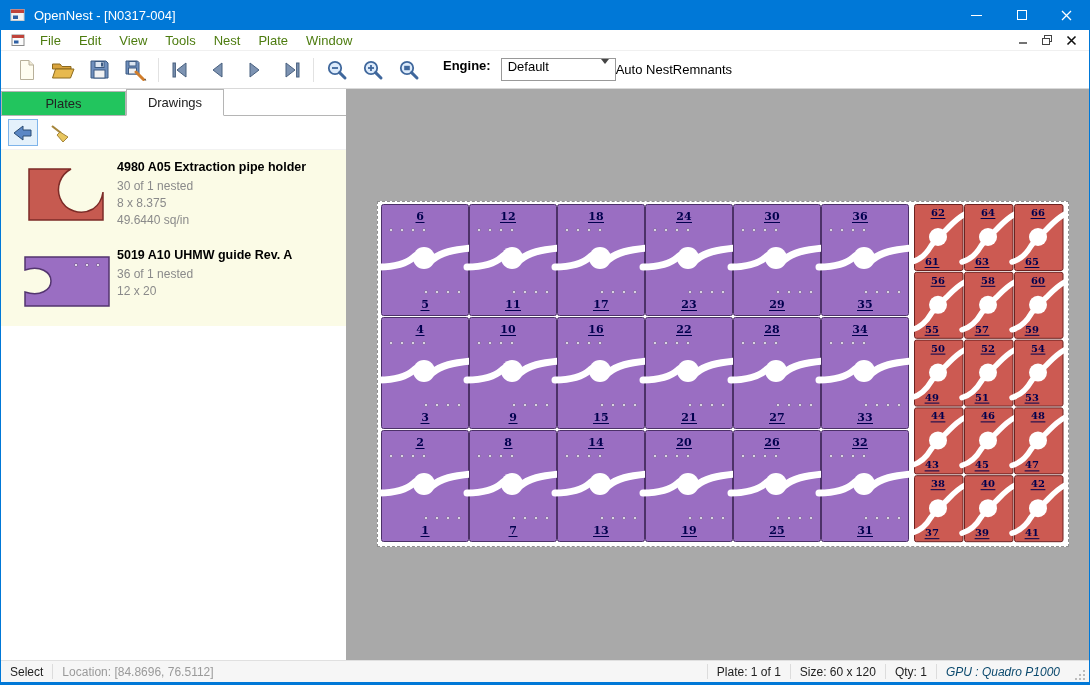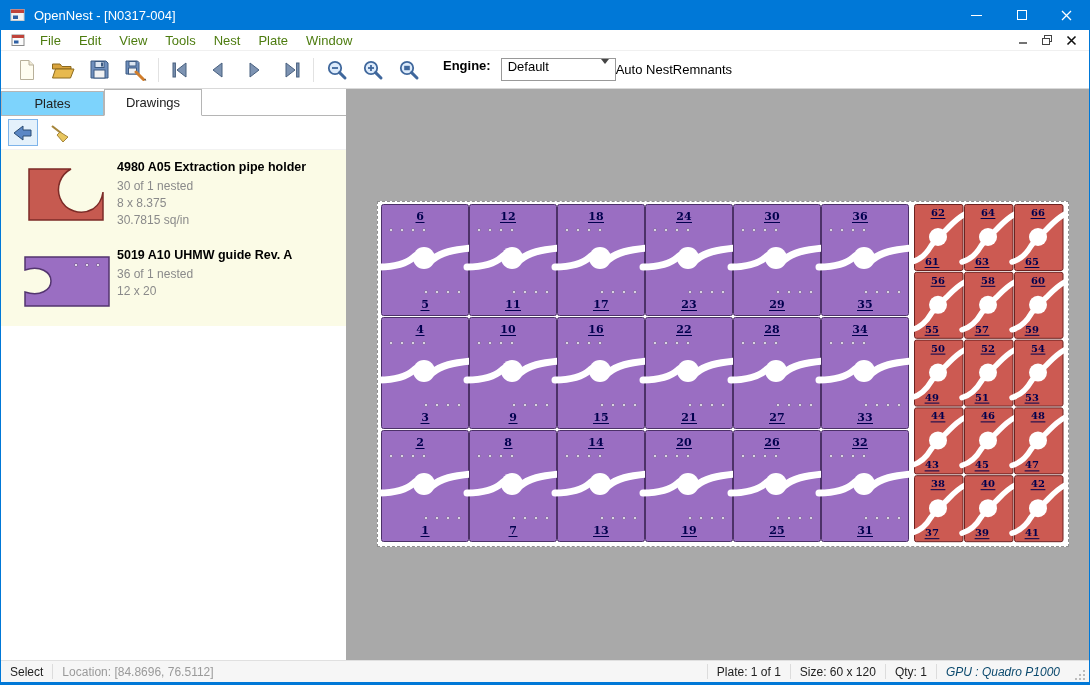--- a/index.html
+++ b/index.html
@@ -29,21 +29,21 @@
   .tsep{width:1px;height:24px;background:#e2e2e2;margin:0 5px}
   .engine-label{font-weight:bold;font-size:13px;margin:0 10px 8px 16px}
   .combo{width:115px;height:23px;border:1px solid #999;display:flex;justify-content:space-between;font-size:13px;padding-left:6px;background:#fff}
   .combo-arrow{width:0;height:0;border-left:4px solid transparent;border-right:4px solid transparent;border-top:5px solid #444;margin-right:6px}
   .text-btn{font-size:13px;cursor:default}
 
   
   .main{flex:1;display:flex;min-height:0}
   .left-panel{width:345px;flex:0 0 345px;display:flex;flex-direction:column;background:#fff}
   .tabstrip{display:flex;align-items:flex-end;height:27px;border-bottom:1px solid #b5b5b5;background:#fff}
-  .tab{height:24px;width:103px;display:flex;align-items:center;justify-content:center;font-size:13px;background:#7dd3fc;border:1px solid #b5b5b5;border-bottom:none;color:#222}
+  .tab{height:24px;width:125px;display:flex;align-items:center;justify-content:center;font-size:13px;background:#22c55e;border:1px solid #b5b5b5;border-bottom:none;color:#222}
   .tab.active{height:27px;width:98px;background:#fff;margin-bottom:-1px;border-bottom:1px solid #fff}
   .panel-toolbar{height:34px;display:flex;align-items:center;border-bottom:1px solid #f2f2f2}
   .pbtn{width:30px;height:27px;border:1px solid transparent;background:transparent;display:flex;align-items:center;justify-content:center;margin-left:7px}
   .pbtn.selected{border:1px solid #7eb4ea;background:#e4f1fb}
   .drawing-list{flex:1;overflow:hidden}
   .list-item{display:flex;background:#fbfbe6;padding:6px 16px;height:88px}
   .thumb{width:100px;flex:0 0 100px;display:flex;align-items:center;justify-content:center}
   .item-text{flex:1;padding-top:4px}
   .item-title{font-size:12.5px;font-weight:bold;color:#000;margin-bottom:4px}
   .item-sub{font-size:12px;color:#8a8a8a;line-height:17px}
@@ -228,21 +228,21 @@
         <div class="list-item">
           <div class="thumb">
             <svg width="84" height="62" viewBox="0 0 84 62">
               <path d="M4,6 L46,6 C35,12 31,24 35,35 C40,48 56,53 68,46 C74,42 77,36 78,29 L78,57 L4,57 Z" fill="#c65a50" stroke="#7c2b27" stroke-width="1.5"></path>
             </svg>
           </div>
           <div class="item-text">
             <div class="item-title">4980 A05 Extraction pipe holder</div>
             <div class="item-sub">30 of 1 nested</div>
             <div class="item-sub">8 x 8.375</div>
-            <div class="item-sub">30.7815 sq/in</div>
+            <div class="item-sub">49.6440 sq/in</div>
           </div>
         </div>
         <div class="list-item">
           <div class="thumb">
             <svg width="92" height="58" viewBox="0 0 92 58">
               <path d="M4,4 L88,4 L88,53 L4,53 L4,39 C19,44 30,37 30,28 C30,19 19,12 4,17 Z" fill="#9a6ec2" stroke="#53356f" stroke-width="1.5"></path>
               <circle cx="55" cy="12" r="1.6" fill="#ece2f5" stroke="#53356f" stroke-width="0.5"></circle>
               <circle cx="66" cy="12" r="1.6" fill="#ece2f5" stroke="#53356f" stroke-width="0.5"></circle>
               <circle cx="77" cy="12" r="1.6" fill="#ece2f5" stroke="#53356f" stroke-width="0.5"></circle>
             </svg>

